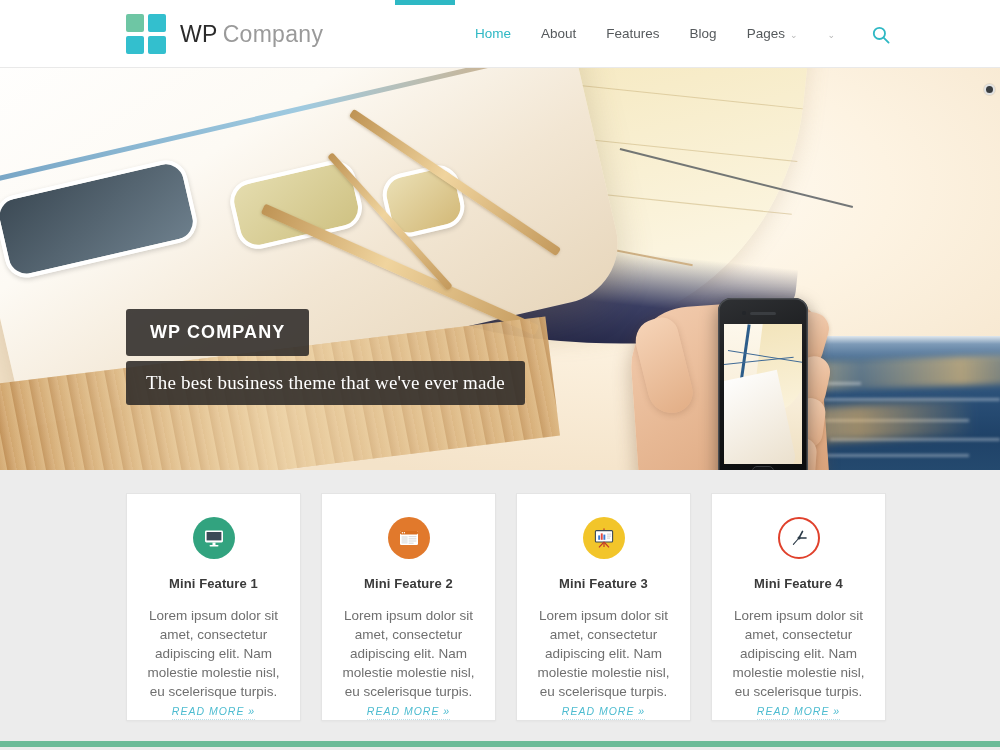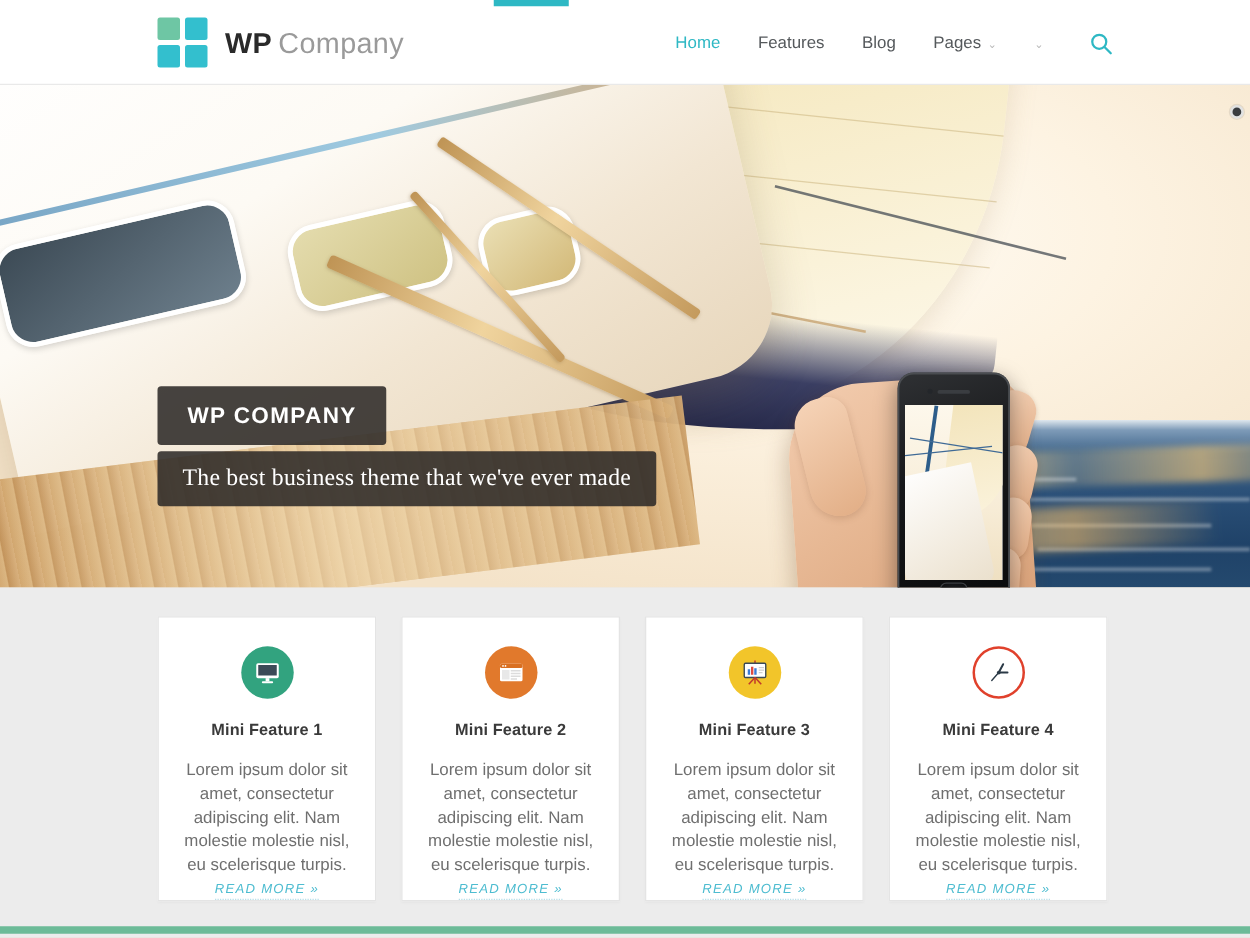--- a/index.html
+++ b/index.html
@@ -32,21 +32,21 @@
     width:40px; height:40px;
     display:grid; grid-template-columns:18px 18px; grid-template-rows:18px 18px;
     gap:4px;
   }
   .logo-mark i{ display:block; border-radius:2px; }
   .logo-mark i.s1{ background:#6ec6a4; }
   .logo-mark i.s2{ background:#33bfce; }
   .logo-mark i.s3{ background:#33bfce; }
   .logo-mark i.s4{ background:#33bfce; }
   .logo-text{ font-size:23px; letter-spacing:.3px; white-space:nowrap; }
-  .logo-text .wp{ font-weight:bold; color:#2a2a2a; }
+  .logo-text .wp{ font-weight:normal; color:#2a2a2a; }
   .logo-text .co{ font-weight:normal; color:#9a9a9a; margin-left:5px; }
 
   .main-nav{
     position:absolute; right:150px; top:0; height:68px;
     display:flex; align-items:center; gap:0;
   }
   .nav-item{
     font-size:13.5px; color:#55595c; text-decoration:none;
     padding:0 15px; line-height:68px; white-space:nowrap;
     display:inline-flex; gap:5px; cursor:pointer;
@@ -316,20 +316,23 @@
         <i class="s4"></i>
     </span>
     <span class="logo-text">
       <span class="wp">WP</span><span class="co">Company</span>
     </span>
   </div>
 
   <nav class="main-nav">
     <a class="nav-item active" href="#">
       <span>Home</span>
+    </a>
+    <a class="nav-item" href="#">
+      <span>About</span>
     </a>
     <a class="nav-item" href="#">
       <span>Features</span>
     </a>
     <a class="nav-item" href="#">
       <span>Blog</span>
     </a>
     <a class="nav-item" href="#">
       <span>Pages</span>
       <span class="caret">⌄</span>

